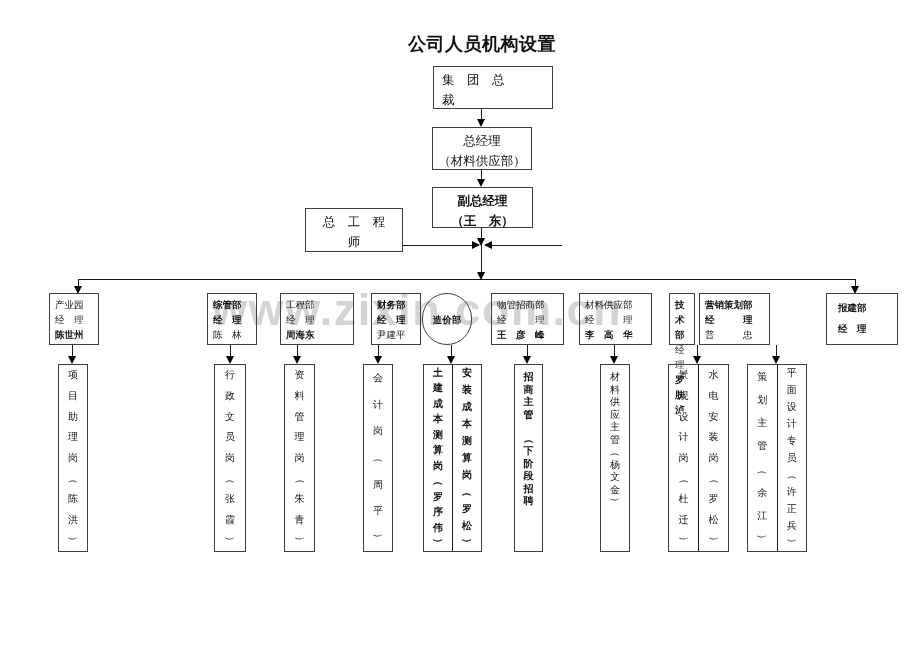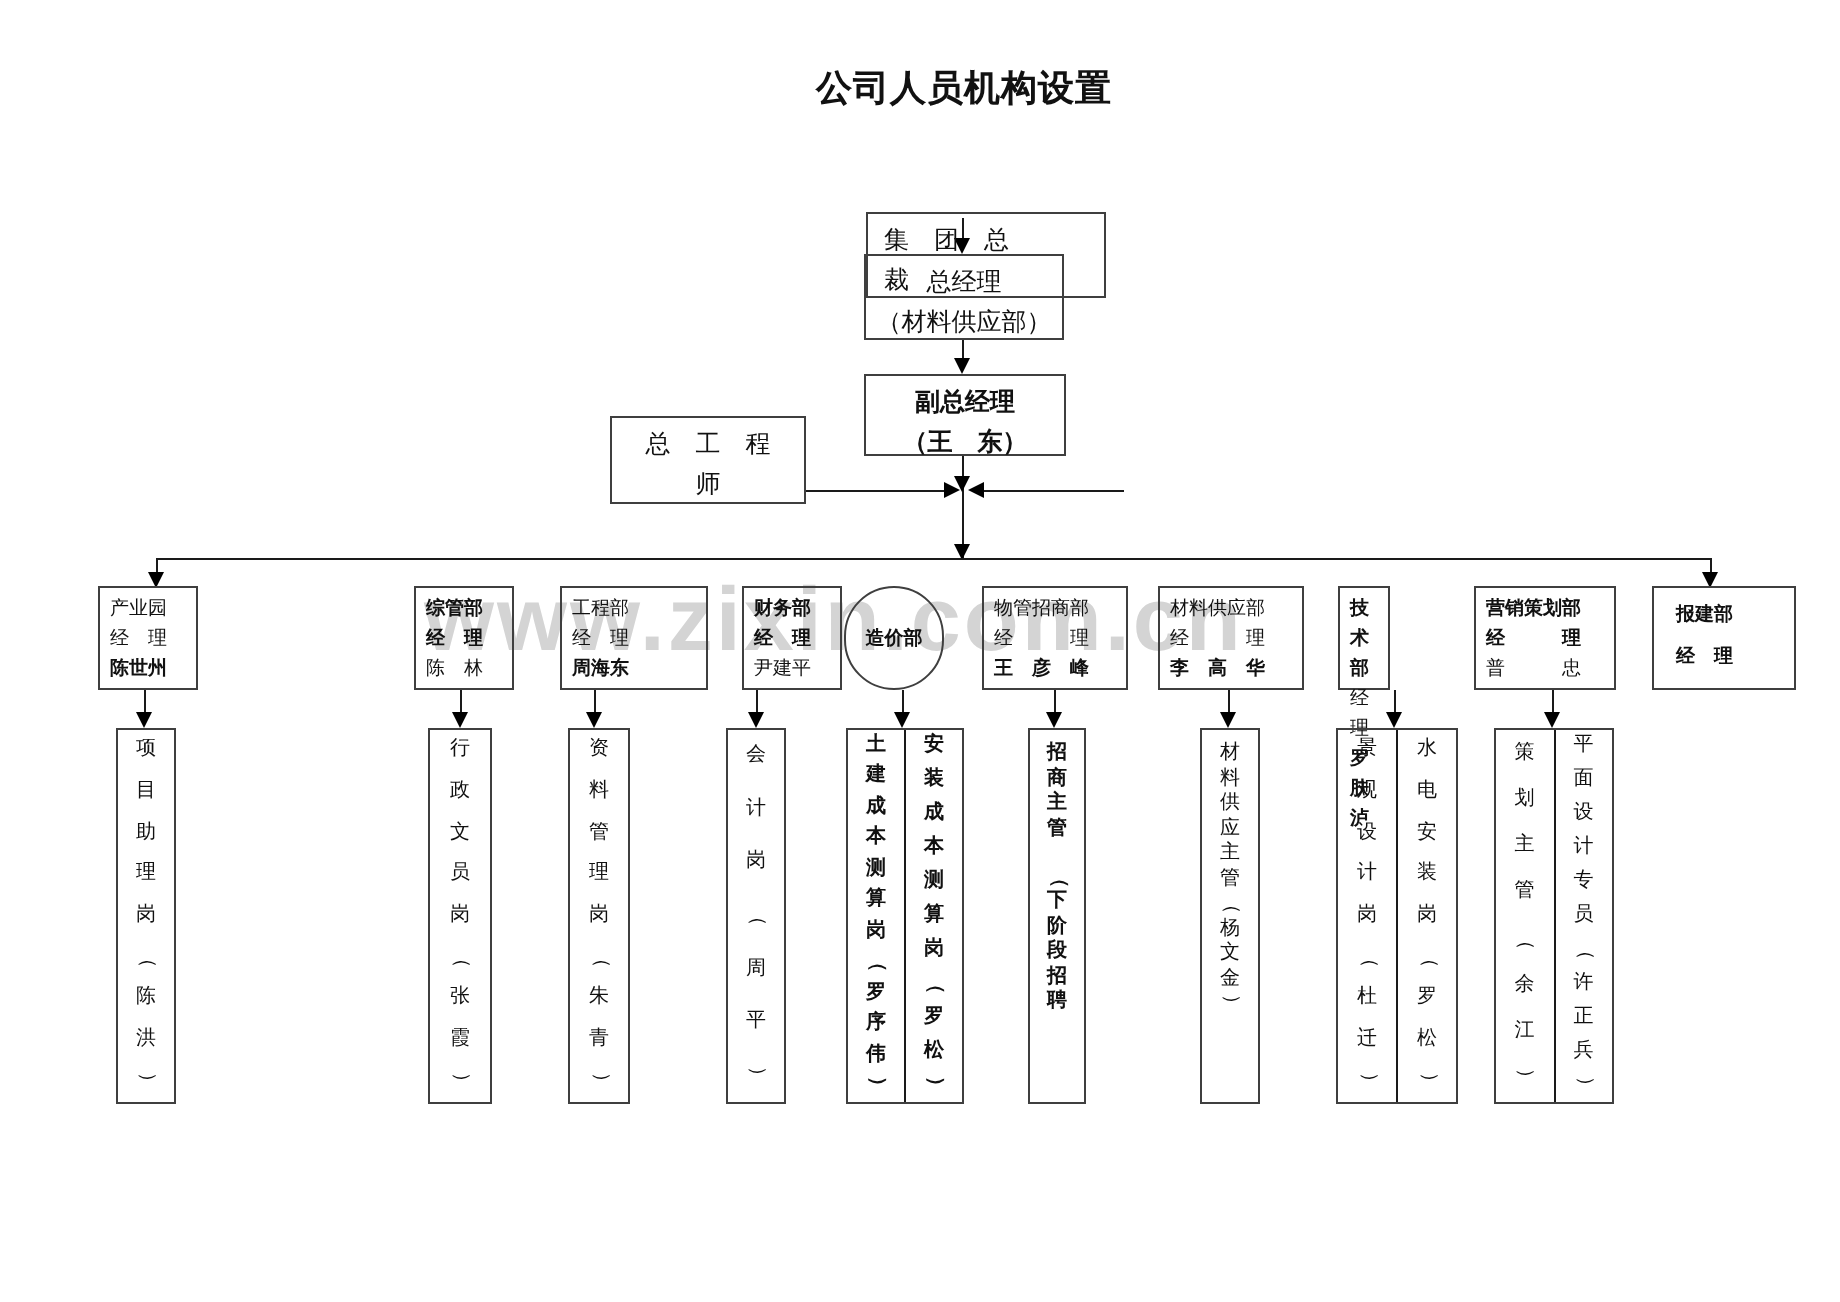--- a/index.html
+++ b/index.html
@@ -39,21 +39,21 @@
       border-bottom:4.5px solid transparent;border-right:8px solid #000;z-index:1;}
 </style>
 </head>
 <body>
 
 <div class="page">
 
   <div class="watermark">www.zixin.com.cn</div>
   <h1 class="title">公司人员机构设置</h1>
 
-  <div class="box tbox left" style="left:433px;top:66px;width:120px;height:43px;margin-top:40px;">
+  <div class="box tbox left" style="left:433px;top:66px;width:120px;height:43px;">
     <div>集　团　总</div>
     <div>裁</div>
   </div>
   <div class="box tbox" style="left:432px;top:127px;width:100px;height:43px;">
     <div>总经理</div>
     <div>（材料供应部）</div>
   </div>
   <div class="box tbox" style="left:432px;top:187px;width:101px;height:41px;">
     <div class="b">副总经理</div>
     <div class="b">（王　东）</div>
@@ -113,21 +113,21 @@
   <div class="box dept" style="left:579px;width:73px;">
     <div>材料供应部</div>
     <div>经　　　理</div>
     <div class="b">李　高　华</div>
   </div>
   <div class="box dept" style="left:669px;width:26px;">
     <div class="b">技术部</div>
     <div>经　理</div>
     <div class="b">罗肤泸</div>
   </div>
-  <div class="box dept" style="left:737px;width:71px;">
+  <div class="box dept" style="left:699px;width:71px;">
     <div class="b">营销策划部</div>
     <div class="b">经　　　理</div>
     <div>普　　　忠</div>
   </div>
   <div class="box dept two" style="left:826px;width:72px;">
     <div class="b">报建部</div>
     <div class="b">经　理</div>
   </div>
 
   <div class="vl" style="left:72px;top:345px;height:12px;"></div>

